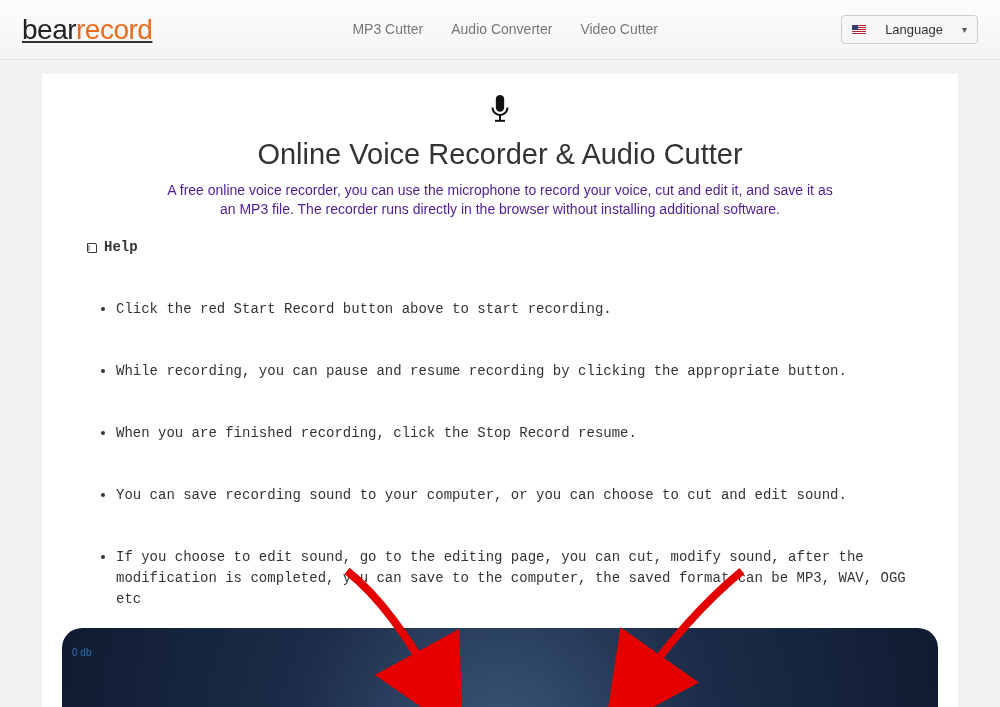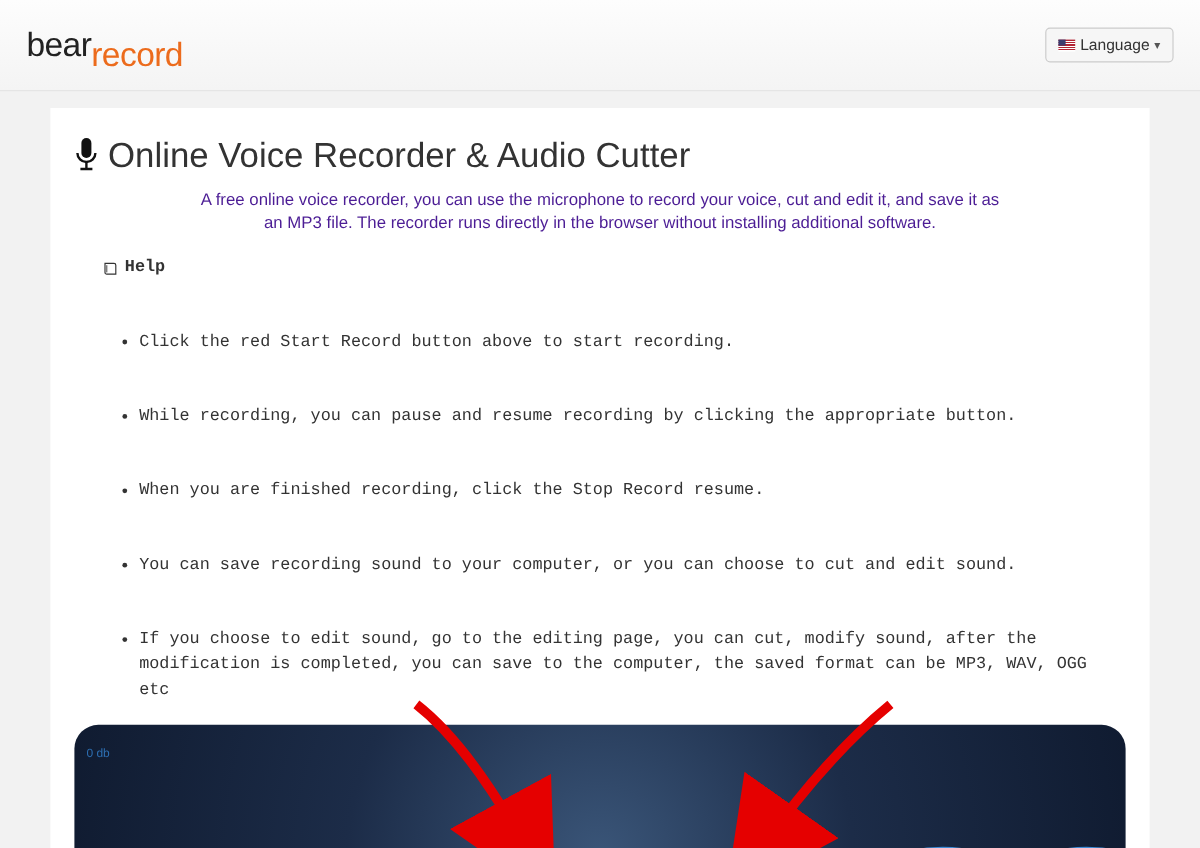--- a/index.html
+++ b/index.html
@@ -17,24 +17,25 @@
     padding: 10px 0;
     display: flex;
     align-items: center;
   }
   .topbar .logo {
     margin-left: 22px;
     font-size: 28px;
     font-weight: 400;
     letter-spacing: -0.5px;
     display:flex;
-    align-items:center;
+    align-items:flex-start;
+    text-decoration:underline;
   }
   .topbar .logo .b1 { color:#222; font-weight:400; }
-  .topbar .logo .b2 { color:#ec6b1c; font-weight:400;margin-top:16px; }
+  .topbar .logo .b2 { color:#ec6b1c; font-weight:400; }
   .nav-links {
     margin-left: 200px;
     display: flex;
     gap: 28px;
   }
   .nav-links a {
     color: #777;
     text-decoration: none;
     font-size: 14px;
   }
@@ -43,21 +44,21 @@
     margin-right: 22px;
     background: #f6f6f6;
     border: 1px solid #ccc;
     padding: 6px 10px;
     border-radius: 4px;
     font-size: 13px;
     color: #333;
     cursor: pointer;
     display:flex;
     align-items:center;
-    gap:4px;
+    gap:19px;
   }
   .flag {
     width:14px;height:10px;
     background: linear-gradient(#b22234 0 10%,#fff 10% 20%,#b22234 20% 30%,#fff 30% 40%,#b22234 40% 50%,#fff 50% 60%,#b22234 60% 70%,#fff 70% 80%,#b22234 80% 90%,#fff 90% 100%);
     position:relative;
     display:inline-block;
   }
   .flag::before{content:"";position:absolute;left:0;top:0;width:6px;height:5px;background:#3c3b6e;}
   .caret { font-size:10px; color:#555;}
   
@@ -67,20 +68,21 @@
     padding: 20px 20px 28px 20px;
   }
   h1 {
     font-size: 29px;
     font-weight: 500;
     color:#333;
     display:flex;
     align-items:center;
     gap:8px;
     margin-bottom:6px;
+    flex-direction:column;
   }
   .mic-h1 {
     width:20px;height:32px;
   }
   .desc {
     color:#4c1d95;
     font-size:14px;
     text-align:center;
     max-width: 680px;
     margin: 4px auto 18px auto;
@@ -183,20 +185,25 @@
   }
   .arrow svg{display:block}
 </style>
 </head>
 <body>
 
 <div class="topbar">
   <div class="logo">
     <span class="b1">bear</span>
       <span class="b2">record</span>
+  </div>
+  <div class="nav-links">
+    <a href="#">MP3 Cutter</a>
+    <a href="#">Audio Converter</a>
+    <a href="#">Video Cutter</a>
   </div>
   <button class="lang-btn">
     <span class="flag"></span>
     <span>Language</span>
     <span class="caret">▾</span>
   </button>
 </div>
 
 <div class="card" style="position:relative;">
   <h1>

